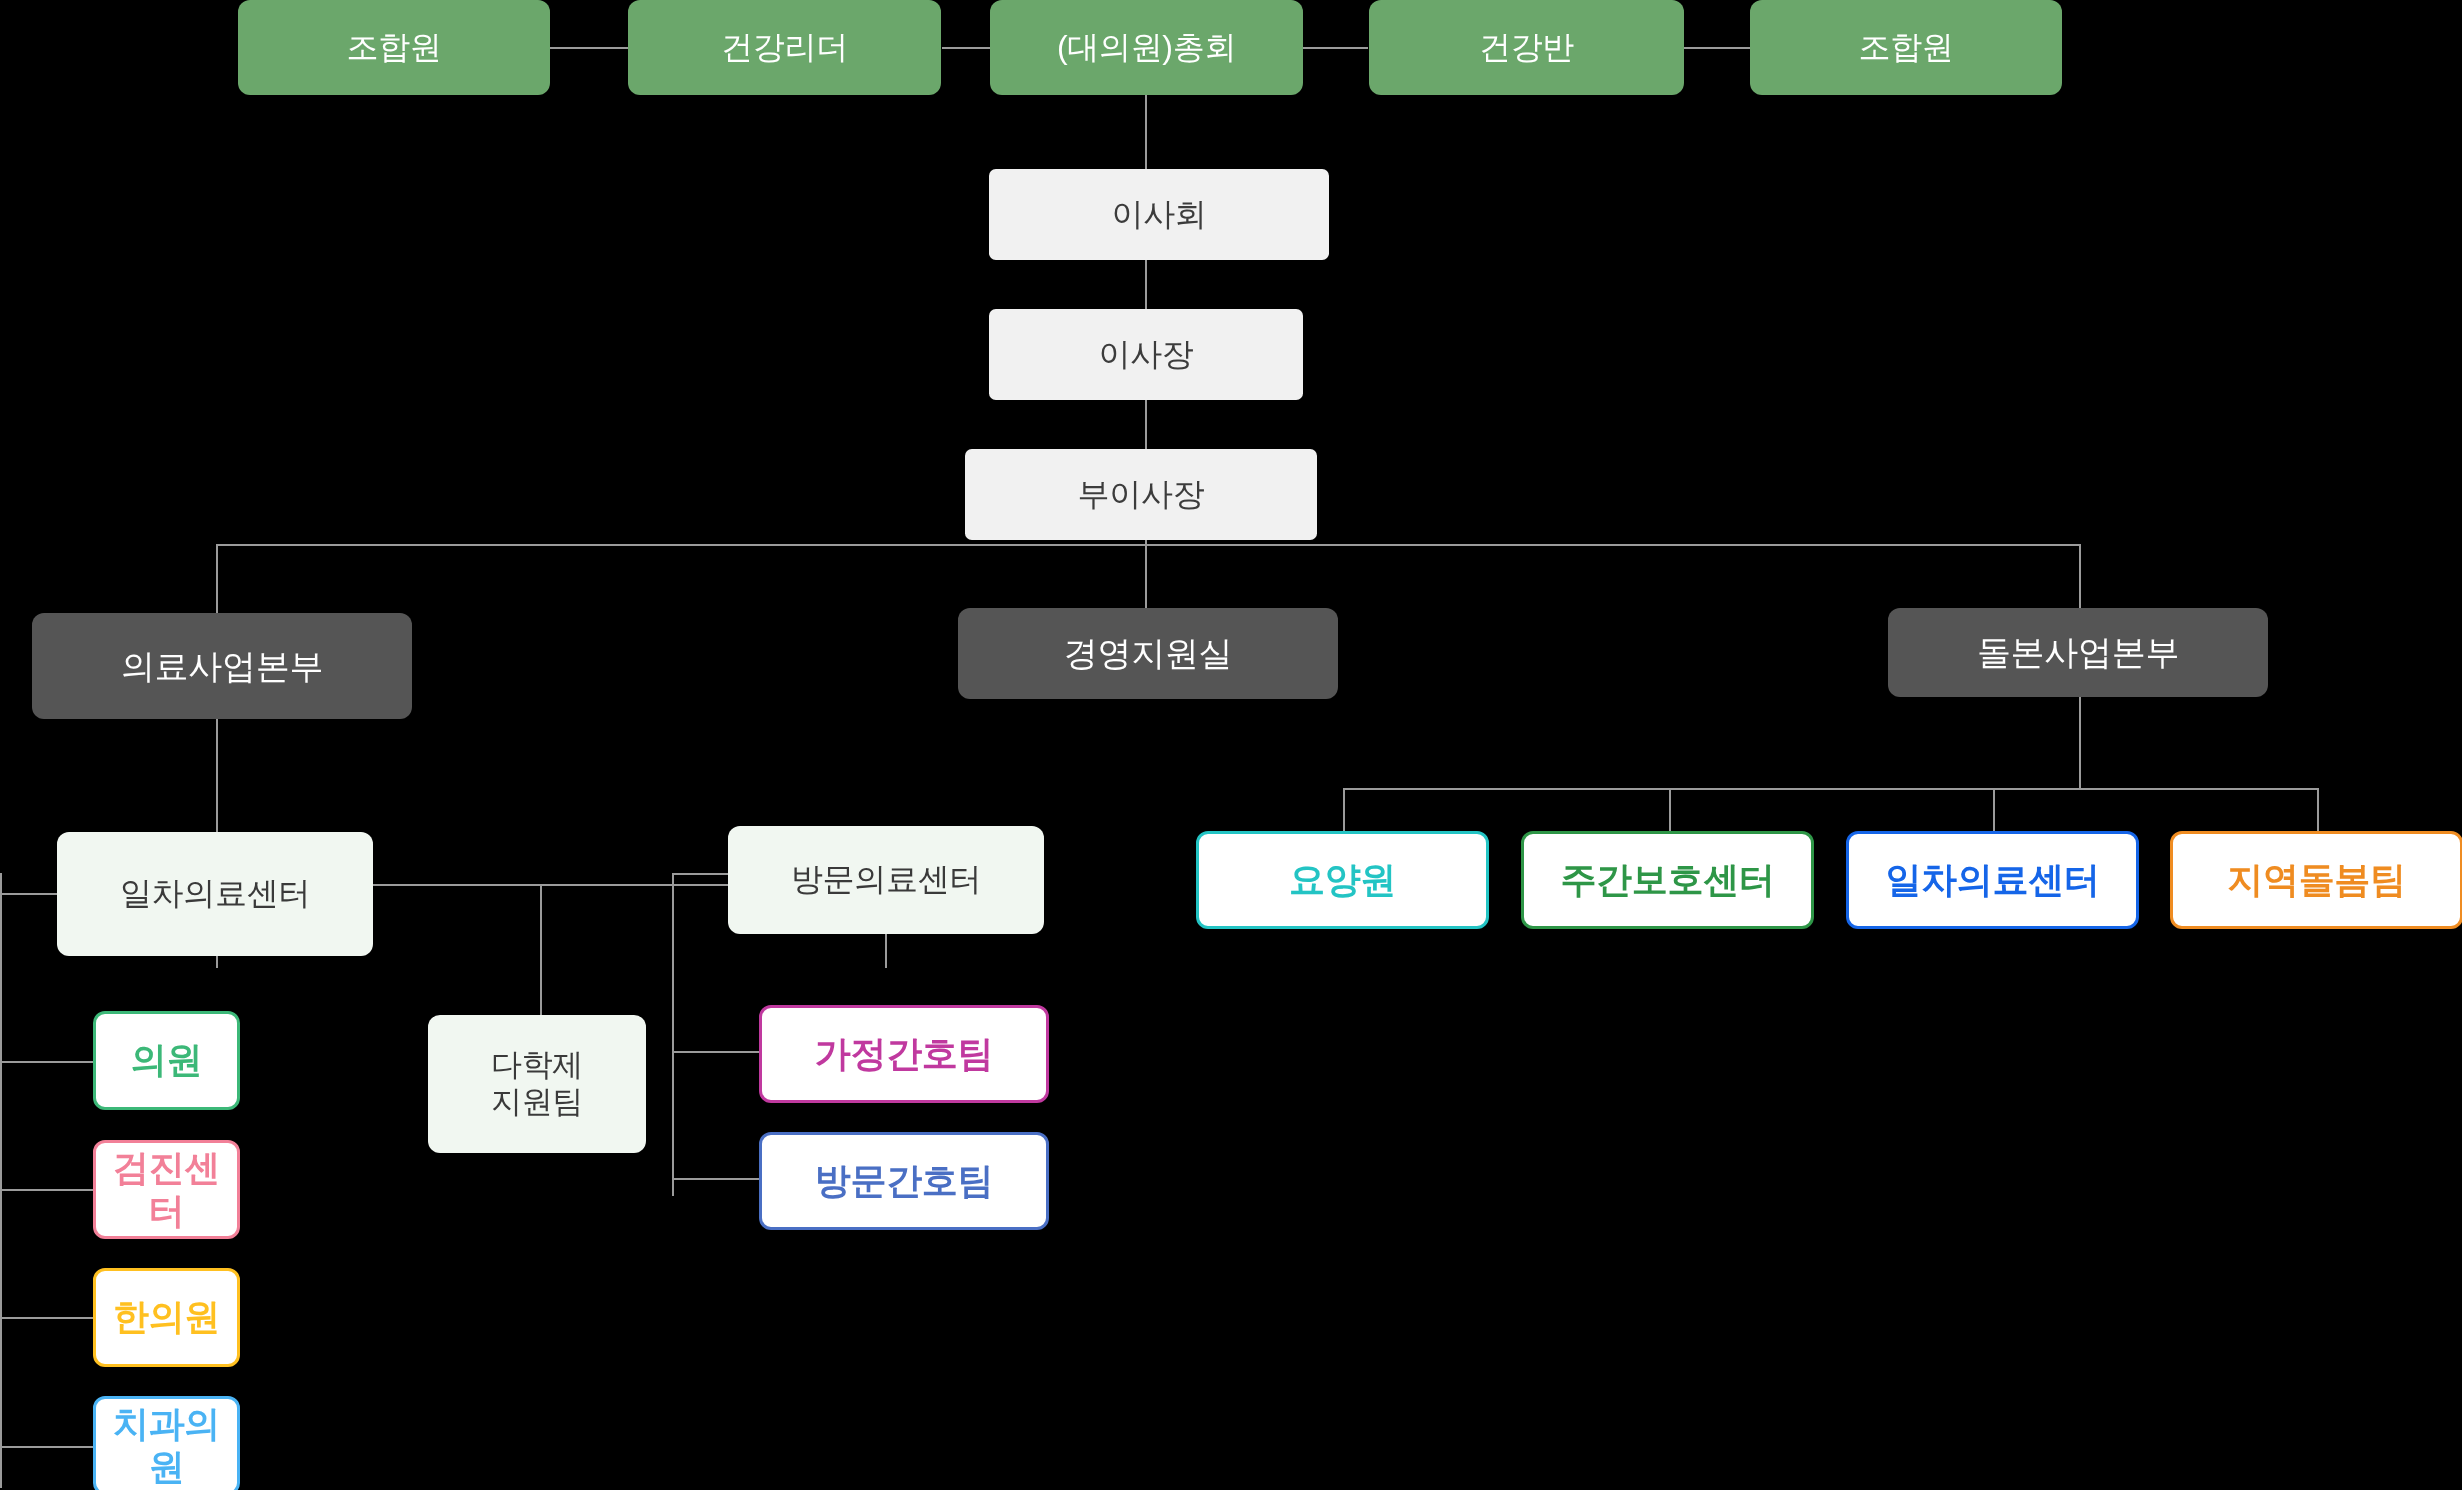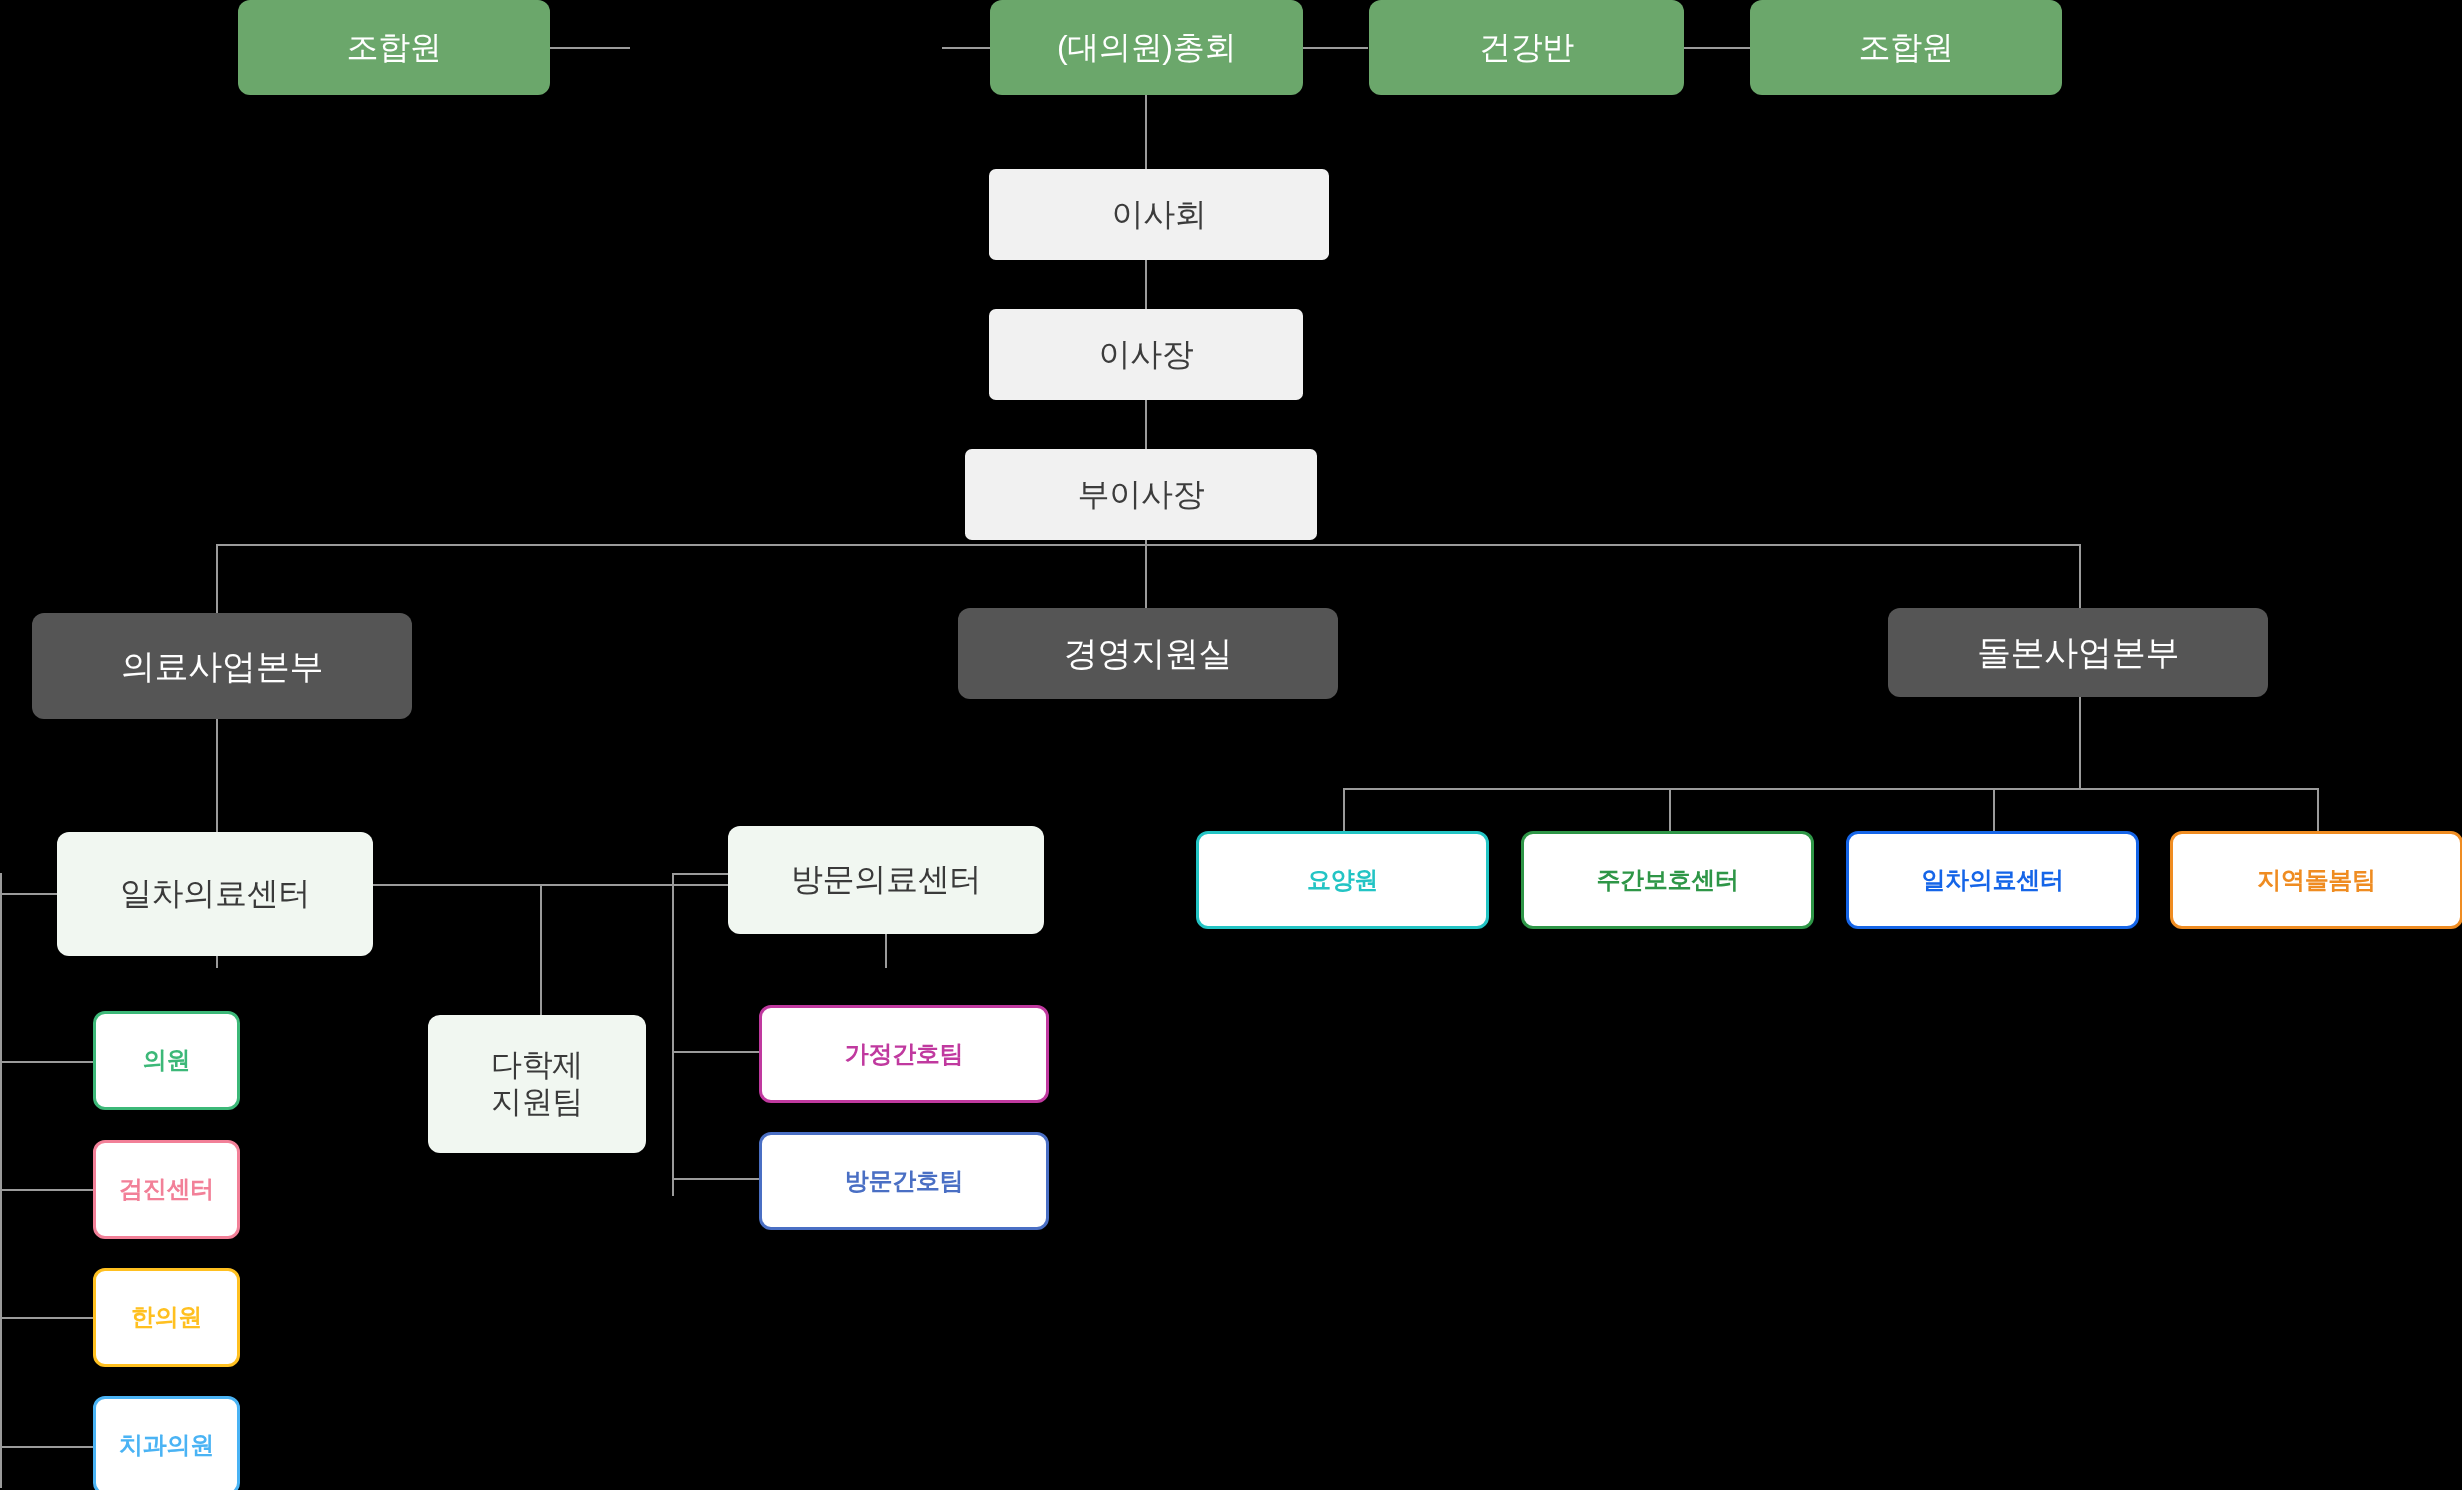--- a/index.html
+++ b/index.html
@@ -70,21 +70,21 @@
     background: #f1f7f1;
     color: #3a3a3a;
     font-size: 32px;
     font-weight: 400;
     border-radius: 12px;
   }
 
   
   .node.outline {
     background: #ffffff;
-    font-size: 24px;
+    font-size: 36px;
     font-weight: 700;
     border-style: solid;
     border-width: 3.4px;
     border-radius: 12px;
   }
 </style>
 </head>
 <body>
 
 <div id="chart">
@@ -122,20 +122,21 @@
   <div class="line h" style="left:672px; top:1178px; width:88px;"></div>
 
   <div class="line v" style="left:2079px; top:697px; height:93px;"></div>
   <div class="line h" style="left:1343px; top:788px; width:975px;"></div>
   <div class="line v" style="left:1343px; top:788px; height:81px;"></div>
   <div class="line v" style="left:1669px; top:788px; height:81px;"></div>
   <div class="line v" style="left:1993px; top:788px; height:81px;"></div>
   <div class="line v" style="left:2317px; top:788px; height:81px;"></div>
 
   <div class="node green" style="left:238px;  top:0px;   width:312px; height:95px;">조합원</div>
+  <div class="node green" style="left:628px;  top:0px;   width:313px; height:95px;">건강리더</div>
   <div class="node green" style="left:990px; top:0px;  width:313px; height:95px;">(대의원)총회</div>
   <div class="node green" style="left:1369px; top:0px;  width:315px; height:95px;">건강반</div>
   <div class="node green" style="left:1750px; top:0px;  width:312px; height:95px;">조합원</div>
 
   <div class="node grey-light" style="left:989px; top:169px; width:340px; height:91px;">이사회</div>
   <div class="node grey-light" style="left:989px; top:309px; width:314px; height:91px;">이사장</div>
   <div class="node grey-light" style="left:965px; top:449px; width:352px; height:91px;">부이사장</div>
 
   <div class="node grey-dark" style="left:32px;   top:613px; width:380px; height:106px;">의료사업본부</div>
   <div class="node grey-dark" style="left:958px; top:608px; width:380px; height:91px;">경영지원실</div>

